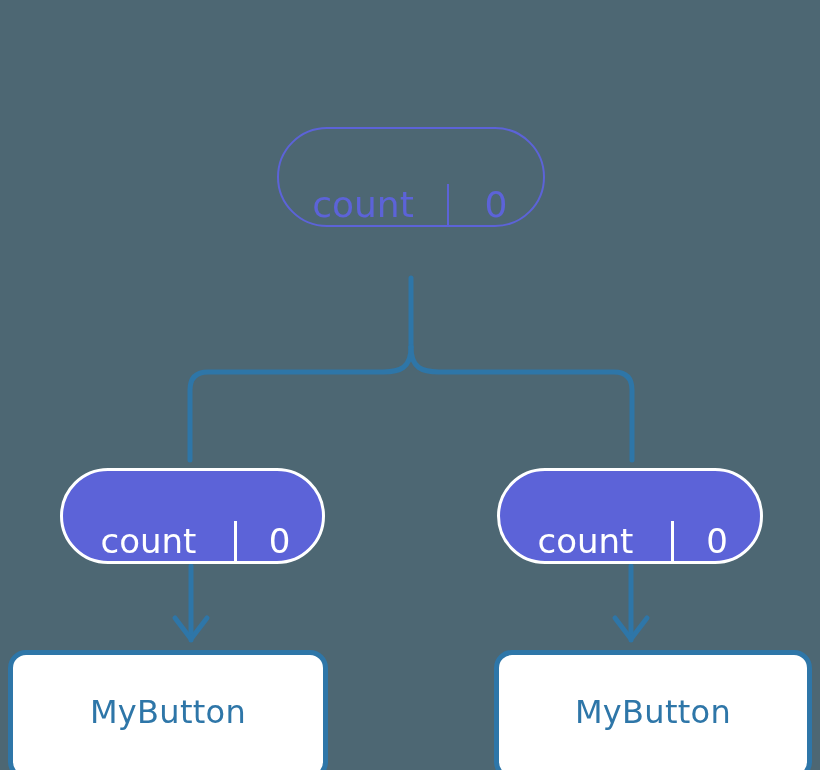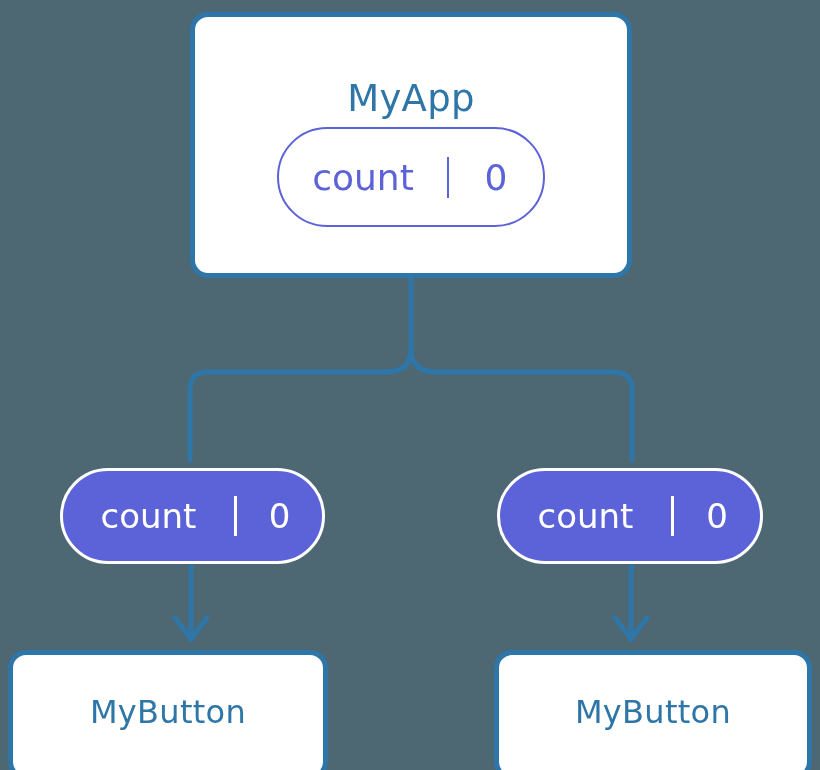--- a/index.html
+++ b/index.html
@@ -74,21 +74,21 @@
   }
   .btn-title {
     top: 38px;
     font-size: 32px;
   }
 
   
   .pill {
     position: absolute;
     display: flex;
-    align-items: center;
+    align-items: flex-end;
     box-sizing: border-box;
     border-radius: 999px;
     overflow: hidden;
   }
   .pill .pill-key,
   .pill .pill-val {
     display: flex;
     align-items: center;
     justify-content: center;
     box-sizing: border-box;
@@ -162,23 +162,20 @@
       <path d="M 411 347 C 411 368 422 372 439 372 L 614 372 C 626 372 632 378 632 390 L 632 460"></path>
 
       <path d="M 191 566 L 191 640"></path>
       <path d="M 175 618 L 191 639 L 207 618"></path>
 
       <path d="M 631 566 L 631 640"></path>
       <path d="M 615 618 L 631 639 L 647 618"></path>
     </g>
   </svg>
 
-  <div class="node-box" id="app-box">
-    <div class="node-title" id="app-title">MyApp</div>
-  </div>
 
   <div class="pill" id="app-pill">
     <div class="pill-key">count</div>
     <div class="pill-val">0</div>
   </div>
 
   <div class="pill pill-filled" id="pill-left">
     <div class="pill-key">count</div>
     <div class="pill-val">0</div>
   </div>

